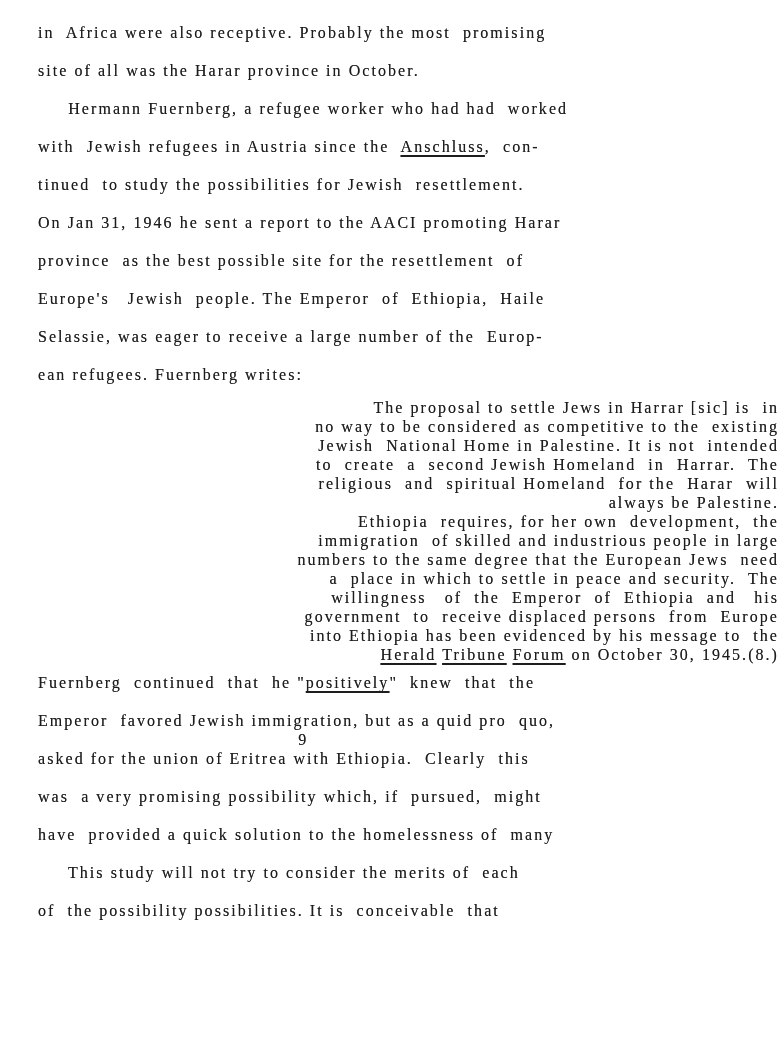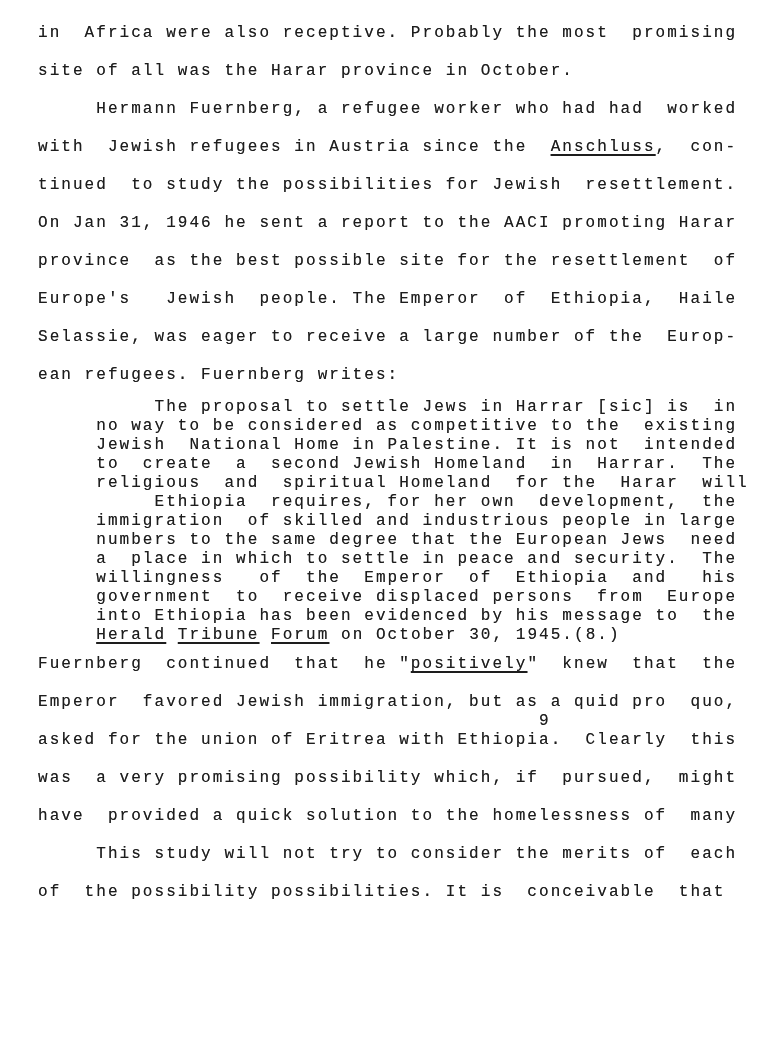--- a/index.html
+++ b/index.html
@@ -7,39 +7,40 @@
     padding: 0;
     background: #ffffff;
   }
   .page {
     position: relative;
     width: 779px;
     height: 982px;
     box-sizing: border-box;
     background: #ffffff;
     color: #1d1d1d;
-    font-family: Liberation Mono, monospace;
+    font-family: Liberation Serif, serif;
     font-size: 16px;
     letter-spacing: 2.05px;
     padding: 14px 0 0 38px;
     overflow: hidden;
     text-shadow: 0 0 0.4px rgba(20,20,20,0.6);
   }
   .line {
     white-space: pre;
   }
   
   .line.m {
     height: 38px;
     line-height: 38px;
   }
   
   .line.q {
     height: 19px;
     line-height: 19px;
+    text-align: right;
   }
   .line.qfirst {
     margin-top: 4px;
   }
   
   .line.sup {
     height: 0;
     line-height: 0;
   }
   
@@ -67,20 +68,21 @@
       <div class="line m"><span>On Jan 31, 1946 he sent a report to the AACI promoting Harar</span></div>
       <div class="line m"><span>province  as the best possible site for the resettlement  of</span></div>
       <div class="line m"><span>Europe's   Jewish  people. The Emperor  of  Ethiopia,  Haile</span></div>
       <div class="line m"><span>Selassie, was eager to receive a large number of the  Europ-</span></div>
       <div class="line m"><span>ean refugees. Fuernberg writes:</span></div>
       <div class="line q qfirst"><span>          The proposal to settle Jews in Harrar [sic] is  in</span></div>
       <div class="line q"><span>     no way to be considered as competitive to the  existing</span></div>
       <div class="line q"><span>     Jewish  National Home in Palestine. It is not  intended</span></div>
       <div class="line q"><span>     to  create  a  second Jewish Homeland  in  Harrar.  The</span></div>
       <div class="line q"><span>     religious  and  spiritual Homeland  for the  Harar  will</span></div>
+      <div class="line q"><span>     always be Palestine.</span></div>
       <div class="line q"><span>          Ethiopia  requires, for her own  development,  the</span></div>
       <div class="line q"><span>     immigration  of skilled and industrious people in large</span></div>
       <div class="line q"><span>     numbers to the same degree that the European Jews  need</span></div>
       <div class="line q"><span>     a  place in which to settle in peace and security.  The</span></div>
       <div class="line q"><span>     willingness   of  the  Emperor  of  Ethiopia  and   his</span></div>
       <div class="line q"><span>     government  to  receive displaced persons  from  Europe</span></div>
       <div class="line q"><span>     into Ethiopia has been evidenced by his message to  the</span></div>
       <div class="line q"><span>     </span><span class="u">Herald</span><span> </span><span class="u">Tribune</span><span> </span><span class="u">Forum</span><span> on October 30, 1945.(8.)</span></div>
       <div class="line m"><span>Fuernberg  continued  that  he "</span><span class="u">positively</span><span>"  knew  that  the</span></div>
       <div class="line m"><span>Emperor  favored Jewish immigration, but as a quid pro  quo,</span></div>

